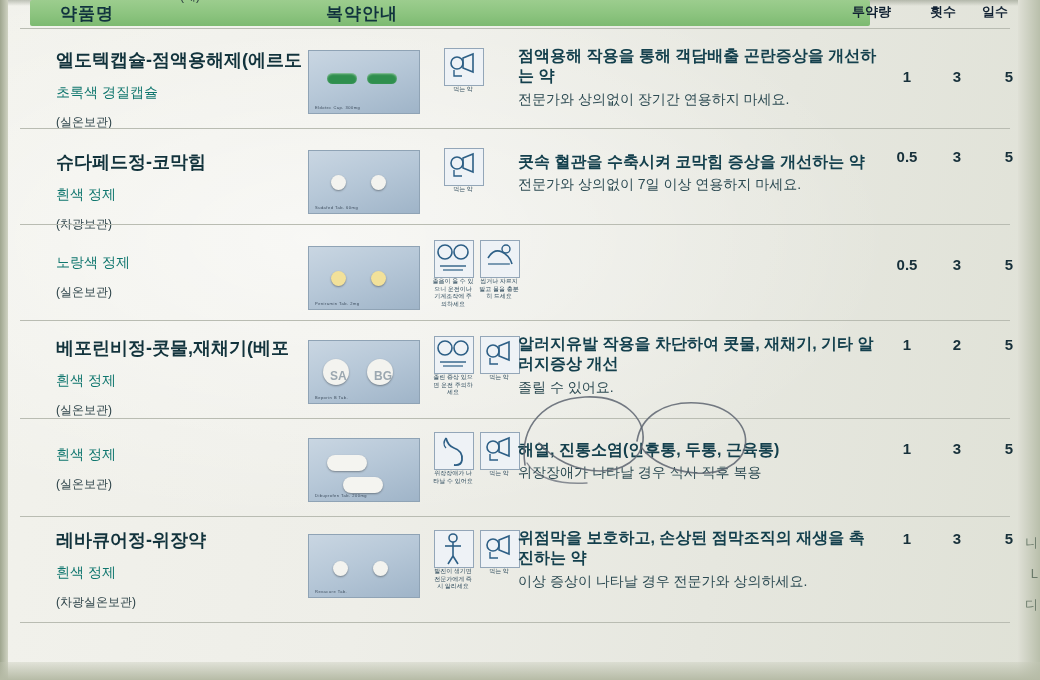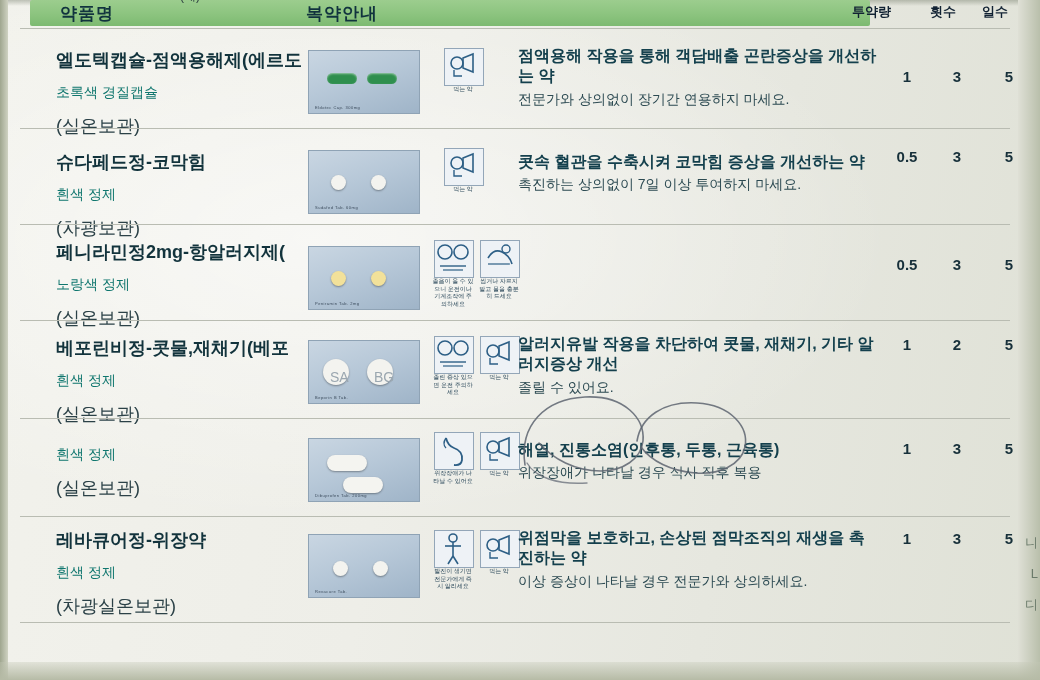--- a/index.html
+++ b/index.html
@@ -62,21 +62,21 @@
   }
   .hdr-label {
     position: absolute;
     top: 2px;
     font-size: 17px;
     font-weight: bold;
     color: #11333e;
     letter-spacing: 1px;
   }
   .hdr-drug { left: 30px; }
-  .hdr-guide { left: 276px; }
+  .hdr-guide { left: 296px; }
   .hdr-tiny {
     position: absolute;
     left: 150px;
     top: -12px;
     font-size: 12px;
     color: #2a3b3f;
   }
   .hdr-num {
     position: absolute;
     top: 3px;
@@ -112,21 +112,21 @@
     font-weight: bold;
     color: #12333c;
     line-height: 1.2;
   }
   .drug-desc {
     font-size: 14px;
     color: #0f766e;
     margin-top: 12px;
   }
   .drug-store {
-    font-size: 18px;
+    font-size: 12px;
     color: #2b4147;
     margin-top: 12px;
   }
 
   
   .pillbox {
     position: absolute;
     width: 110px;
     height: 62px;
     background: linear-gradient(160deg, #c9d6e2 0%, #b7c8d8 45%, #9fb4c8 100%);
@@ -158,23 +158,23 @@
   }
   .pillbox .scribble {
     position: absolute;
     left: 6px; bottom: 3px;
     font-size: 4px;
     color: #39495a;
     letter-spacing: .5px;
   }
   .pillbox .engrave {
     position: absolute;
-    font-size: 14px;
+    font-size: 12px;
     color: #9ba7b0;
-    font-weight: normal;
+    font-weight: bold;
   }
 
   
   .picto {
     position: absolute;
     width: 42px;
     height: 52px;
   }
   .picto .box {
     position: absolute;
@@ -318,31 +318,30 @@
       <svg width="38" height="36" viewBox="0 0 38 36">
         <circle cx="13" cy="15" r="6" fill="none" stroke="#2d5f86" stroke-width="1.6"></circle>
         <path d="M19 10 L29 6 L29 24 L19 20 Z" fill="none" stroke="#2d5f86" stroke-width="1.6"></path>
         <path d="M10 22 L10 28 L18 28" fill="none" stroke="#2d5f86" stroke-width="1.4"></path>
       </svg>
       <div class="cap-txt">먹는 약</div>
     </div>
 
     <div class="guide" style="top:18px">
       <div class="g-main">콧속 혈관을 수축시켜 코막힘 증상을 개선하는 약</div>
-      <div class="g-sub">촉진하는 상의없이 7일 이상 투여하지 마세요.</div>
+      <div class="g-sub">전문가와 상의없이 7일 이상 연용하지 마세요.</div>
     </div>
     <div class="num n-dose" style="top:14px">0.5</div>
     <div class="num n-times" style="top:14px">3</div>
     <div class="num n-days" style="top:14px">5</div>
   </div>
 
   <div class="row-sep" style="top:224px"></div>
   <div class="row" style="top:230px; height:96px">
     <div class="name-block" style="top:12px">
-      <div class="drug-name">페니라민정2mg-항알러지제(</div>
       <div class="drug-desc">노랑색 정제</div>
       <div class="drug-store">(실온보관)</div>
     </div>
 
     <div class="pillbox" style="left:290px; top:16px">
       <div class="tab yellow" style="left:22px; top:24px"></div>
       <div class="tab yellow" style="left:62px; top:24px"></div>
       <div class="scribble">Peniramin Tab. 2mg</div>
     </div>
 

